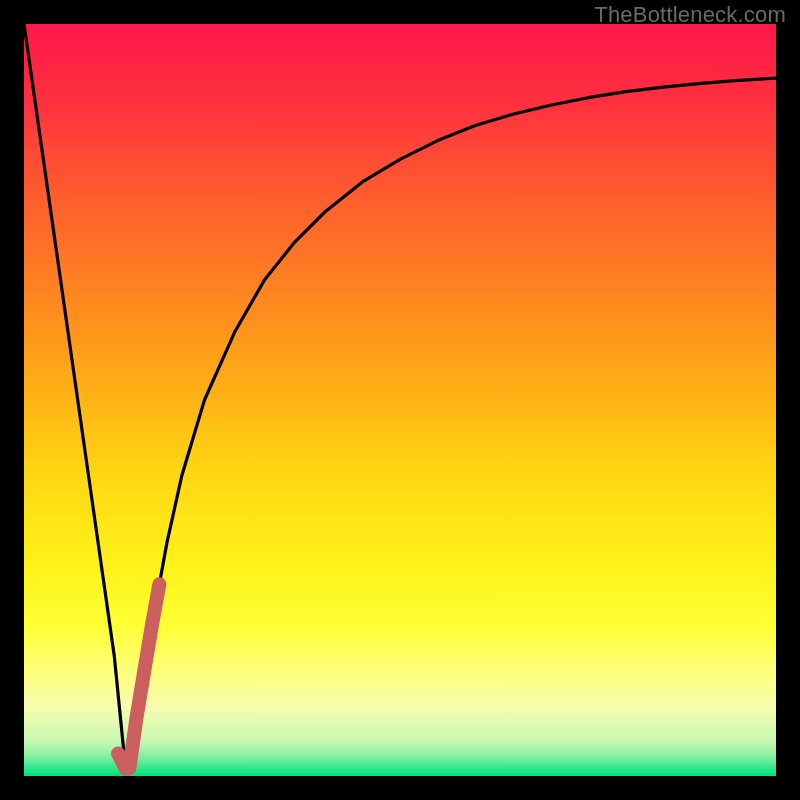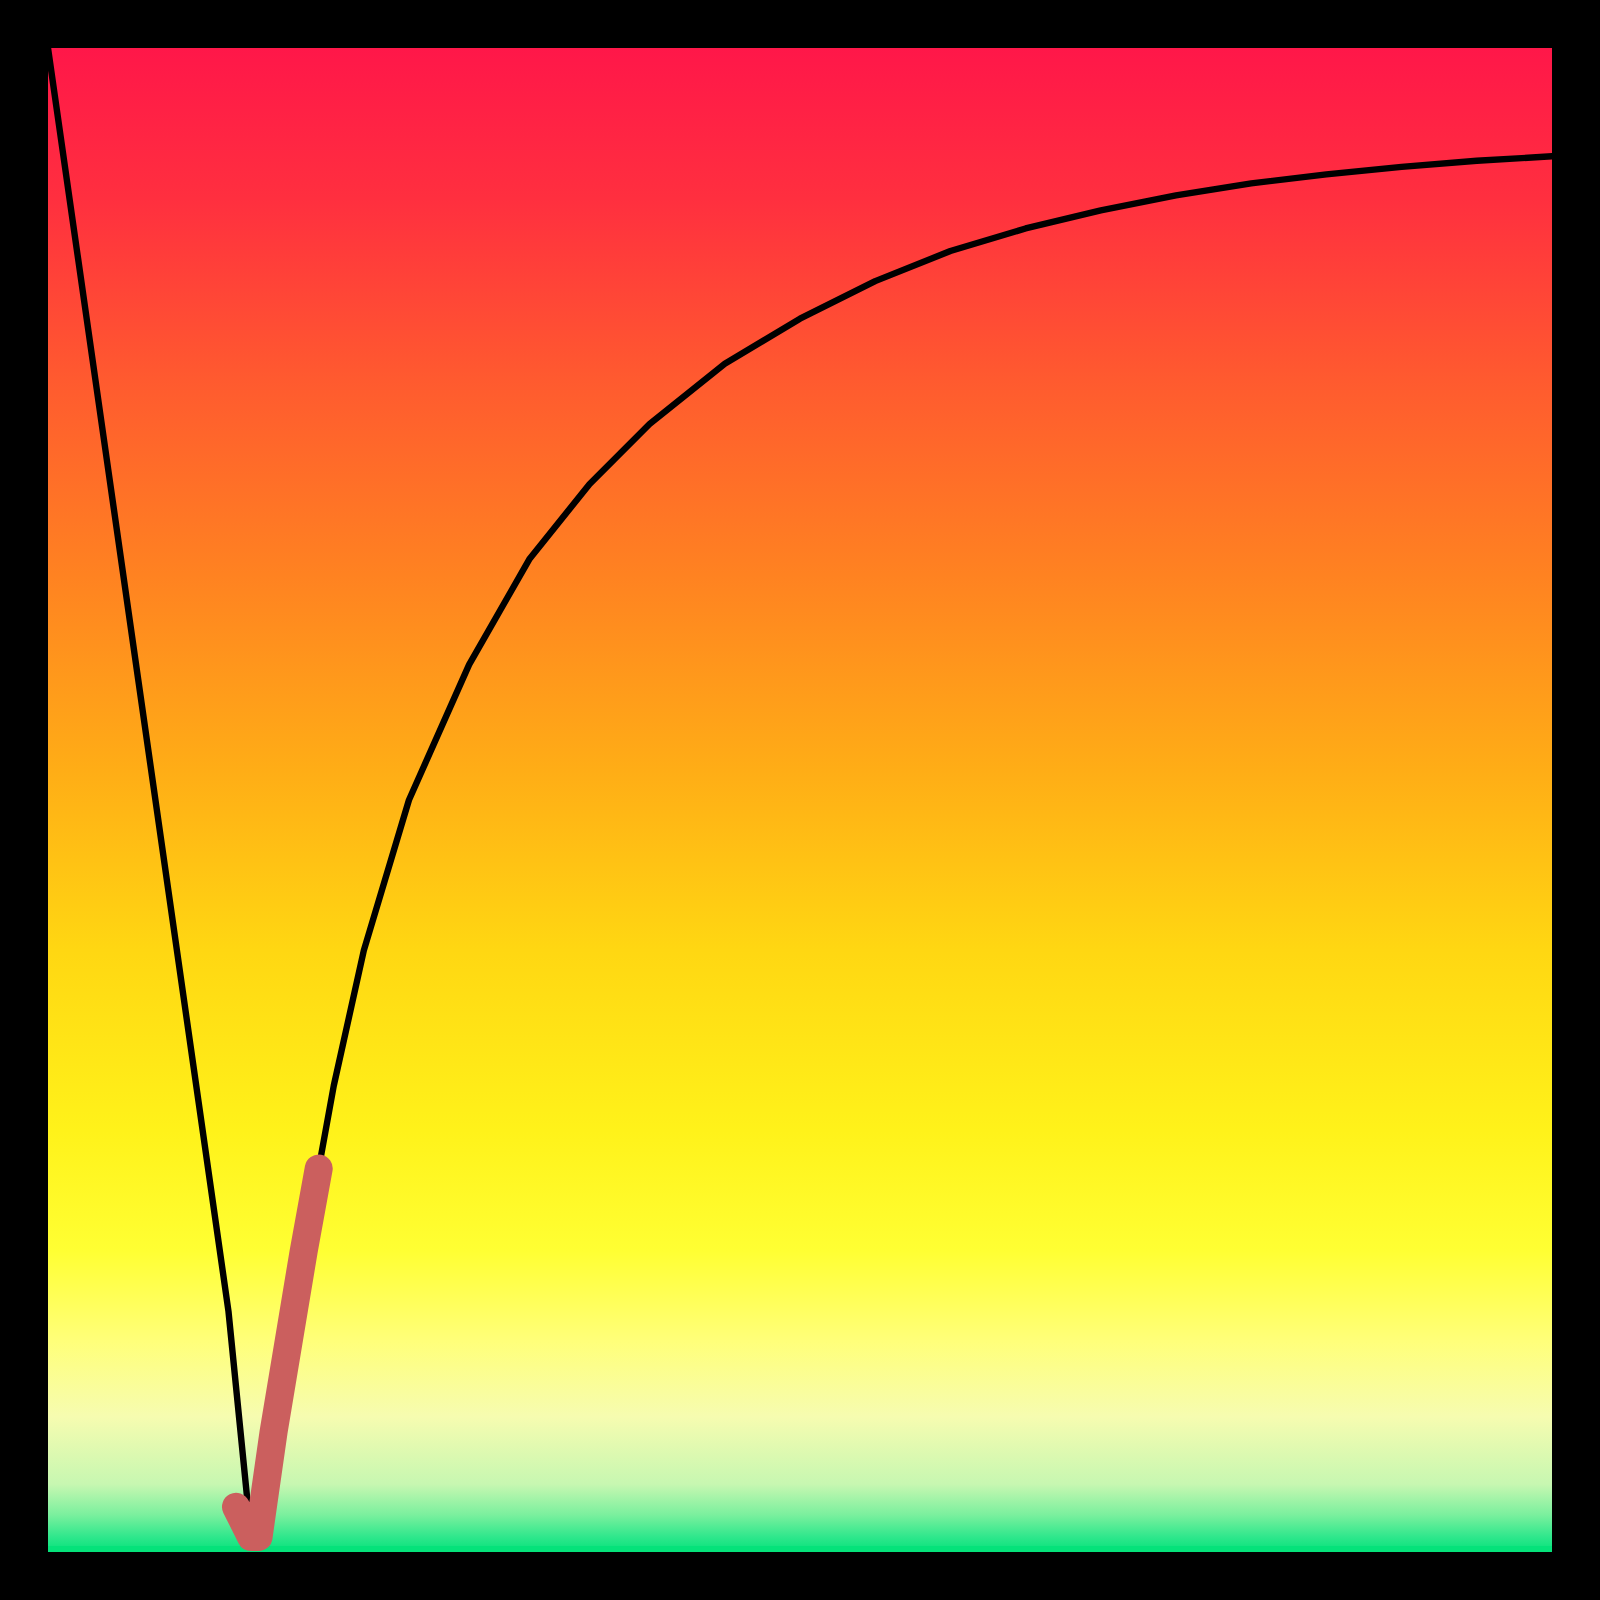--- a/index.html
+++ b/index.html
@@ -35,20 +35,21 @@
     user-select: none;
   }
   svg {
     display: block;
   }
 </style>
 </head>
 <body>
 
 <div class="outer">
+  <div class="watermark">TheBottleneck.com</div>
   <div class="plot">
     <svg viewBox="0 0 752 752" width="752" height="752">
       <defs>
         <linearGradient id="bg-grad" x1="0" y1="0" x2="0" y2="1">
             <stop offset="0.00%" stop-color="#ff1749"></stop>
             <stop offset="10.00%" stop-color="#ff2f3f"></stop>
             <stop offset="22.00%" stop-color="#ff5a2f"></stop>
             <stop offset="35.00%" stop-color="#ff8221"></stop>
             <stop offset="48.00%" stop-color="#ffad16"></stop>
             <stop offset="60.00%" stop-color="#ffd712"></stop>

